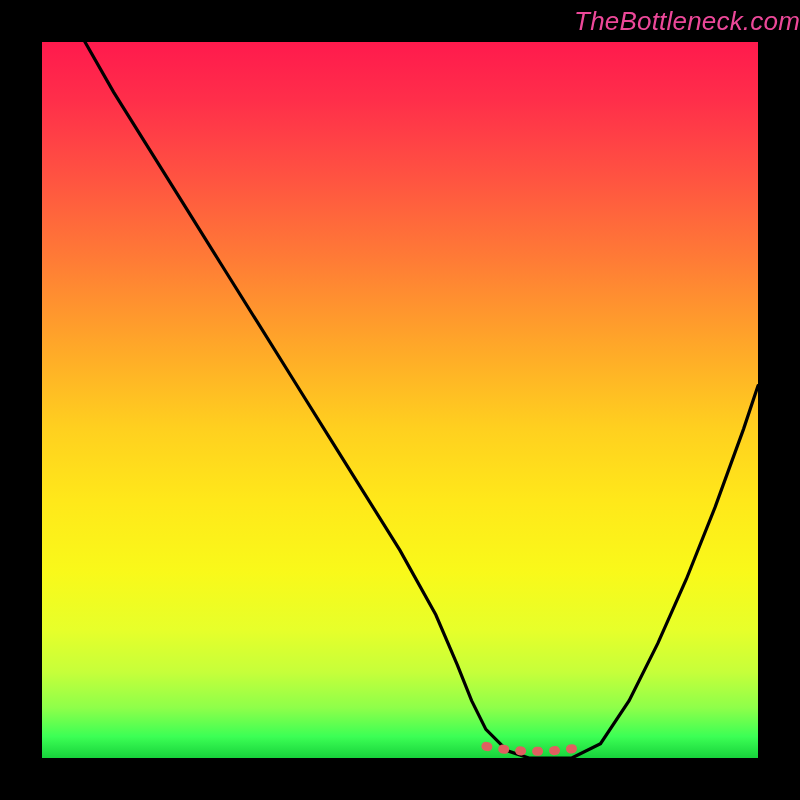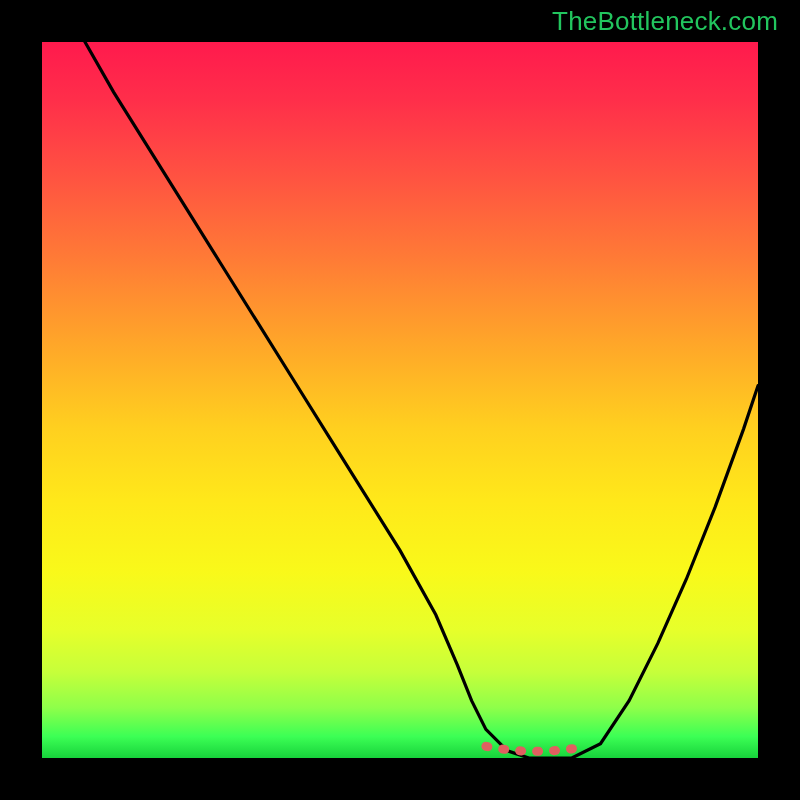--- a/index.html
+++ b/index.html
@@ -42,26 +42,27 @@
       #e7ff2a 82%,
       #c6ff3a 88%,
       #8eff4a 93%,
       #3cff55 97%,
       #17d23b 100%
     );
   }
   .watermark {
     position: absolute;
     top: 6px;
-    right: 22px;
-    color: #22c55e;
+    right: 0;
+    color: #ec4899;
     font-size: 26px;
     font-weight: 500;
     letter-spacing: 0.2px;
     user-select: none;
+    font-style: italic;
   }
   svg.curve {
     position: absolute;
     inset: 0;
   }
 </style>
 </head>
 <body>
 
 <div class="frame">

